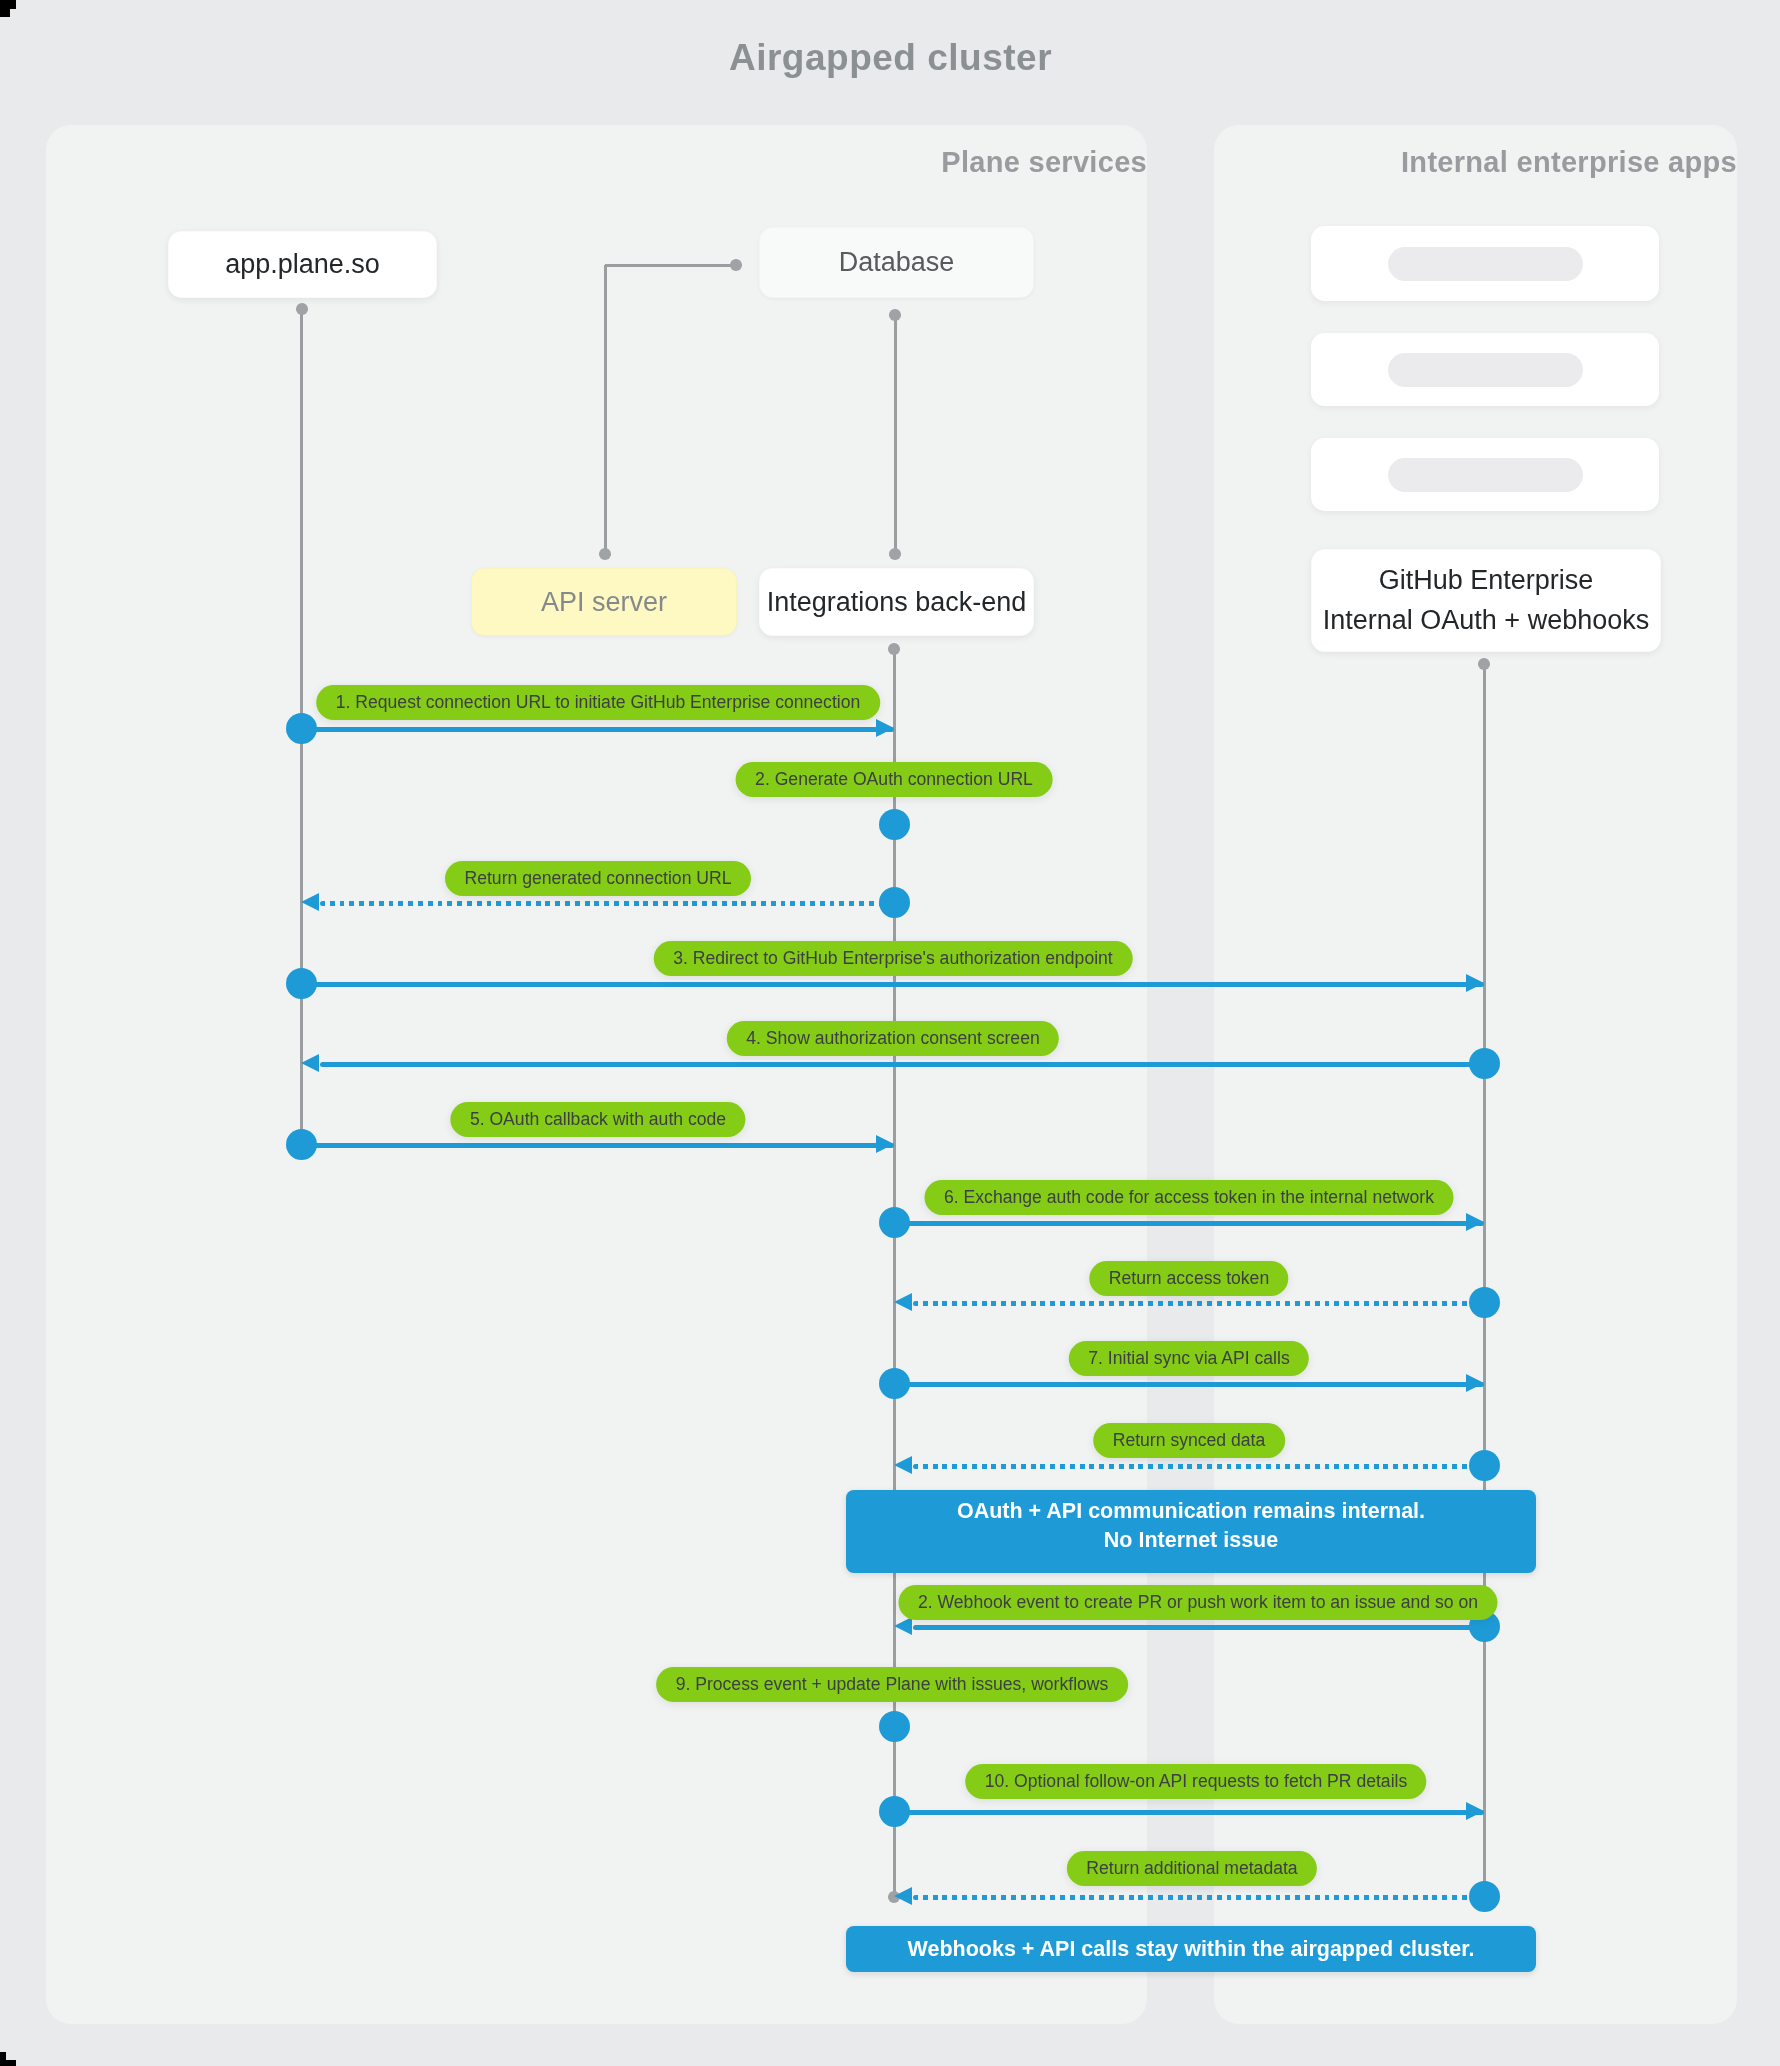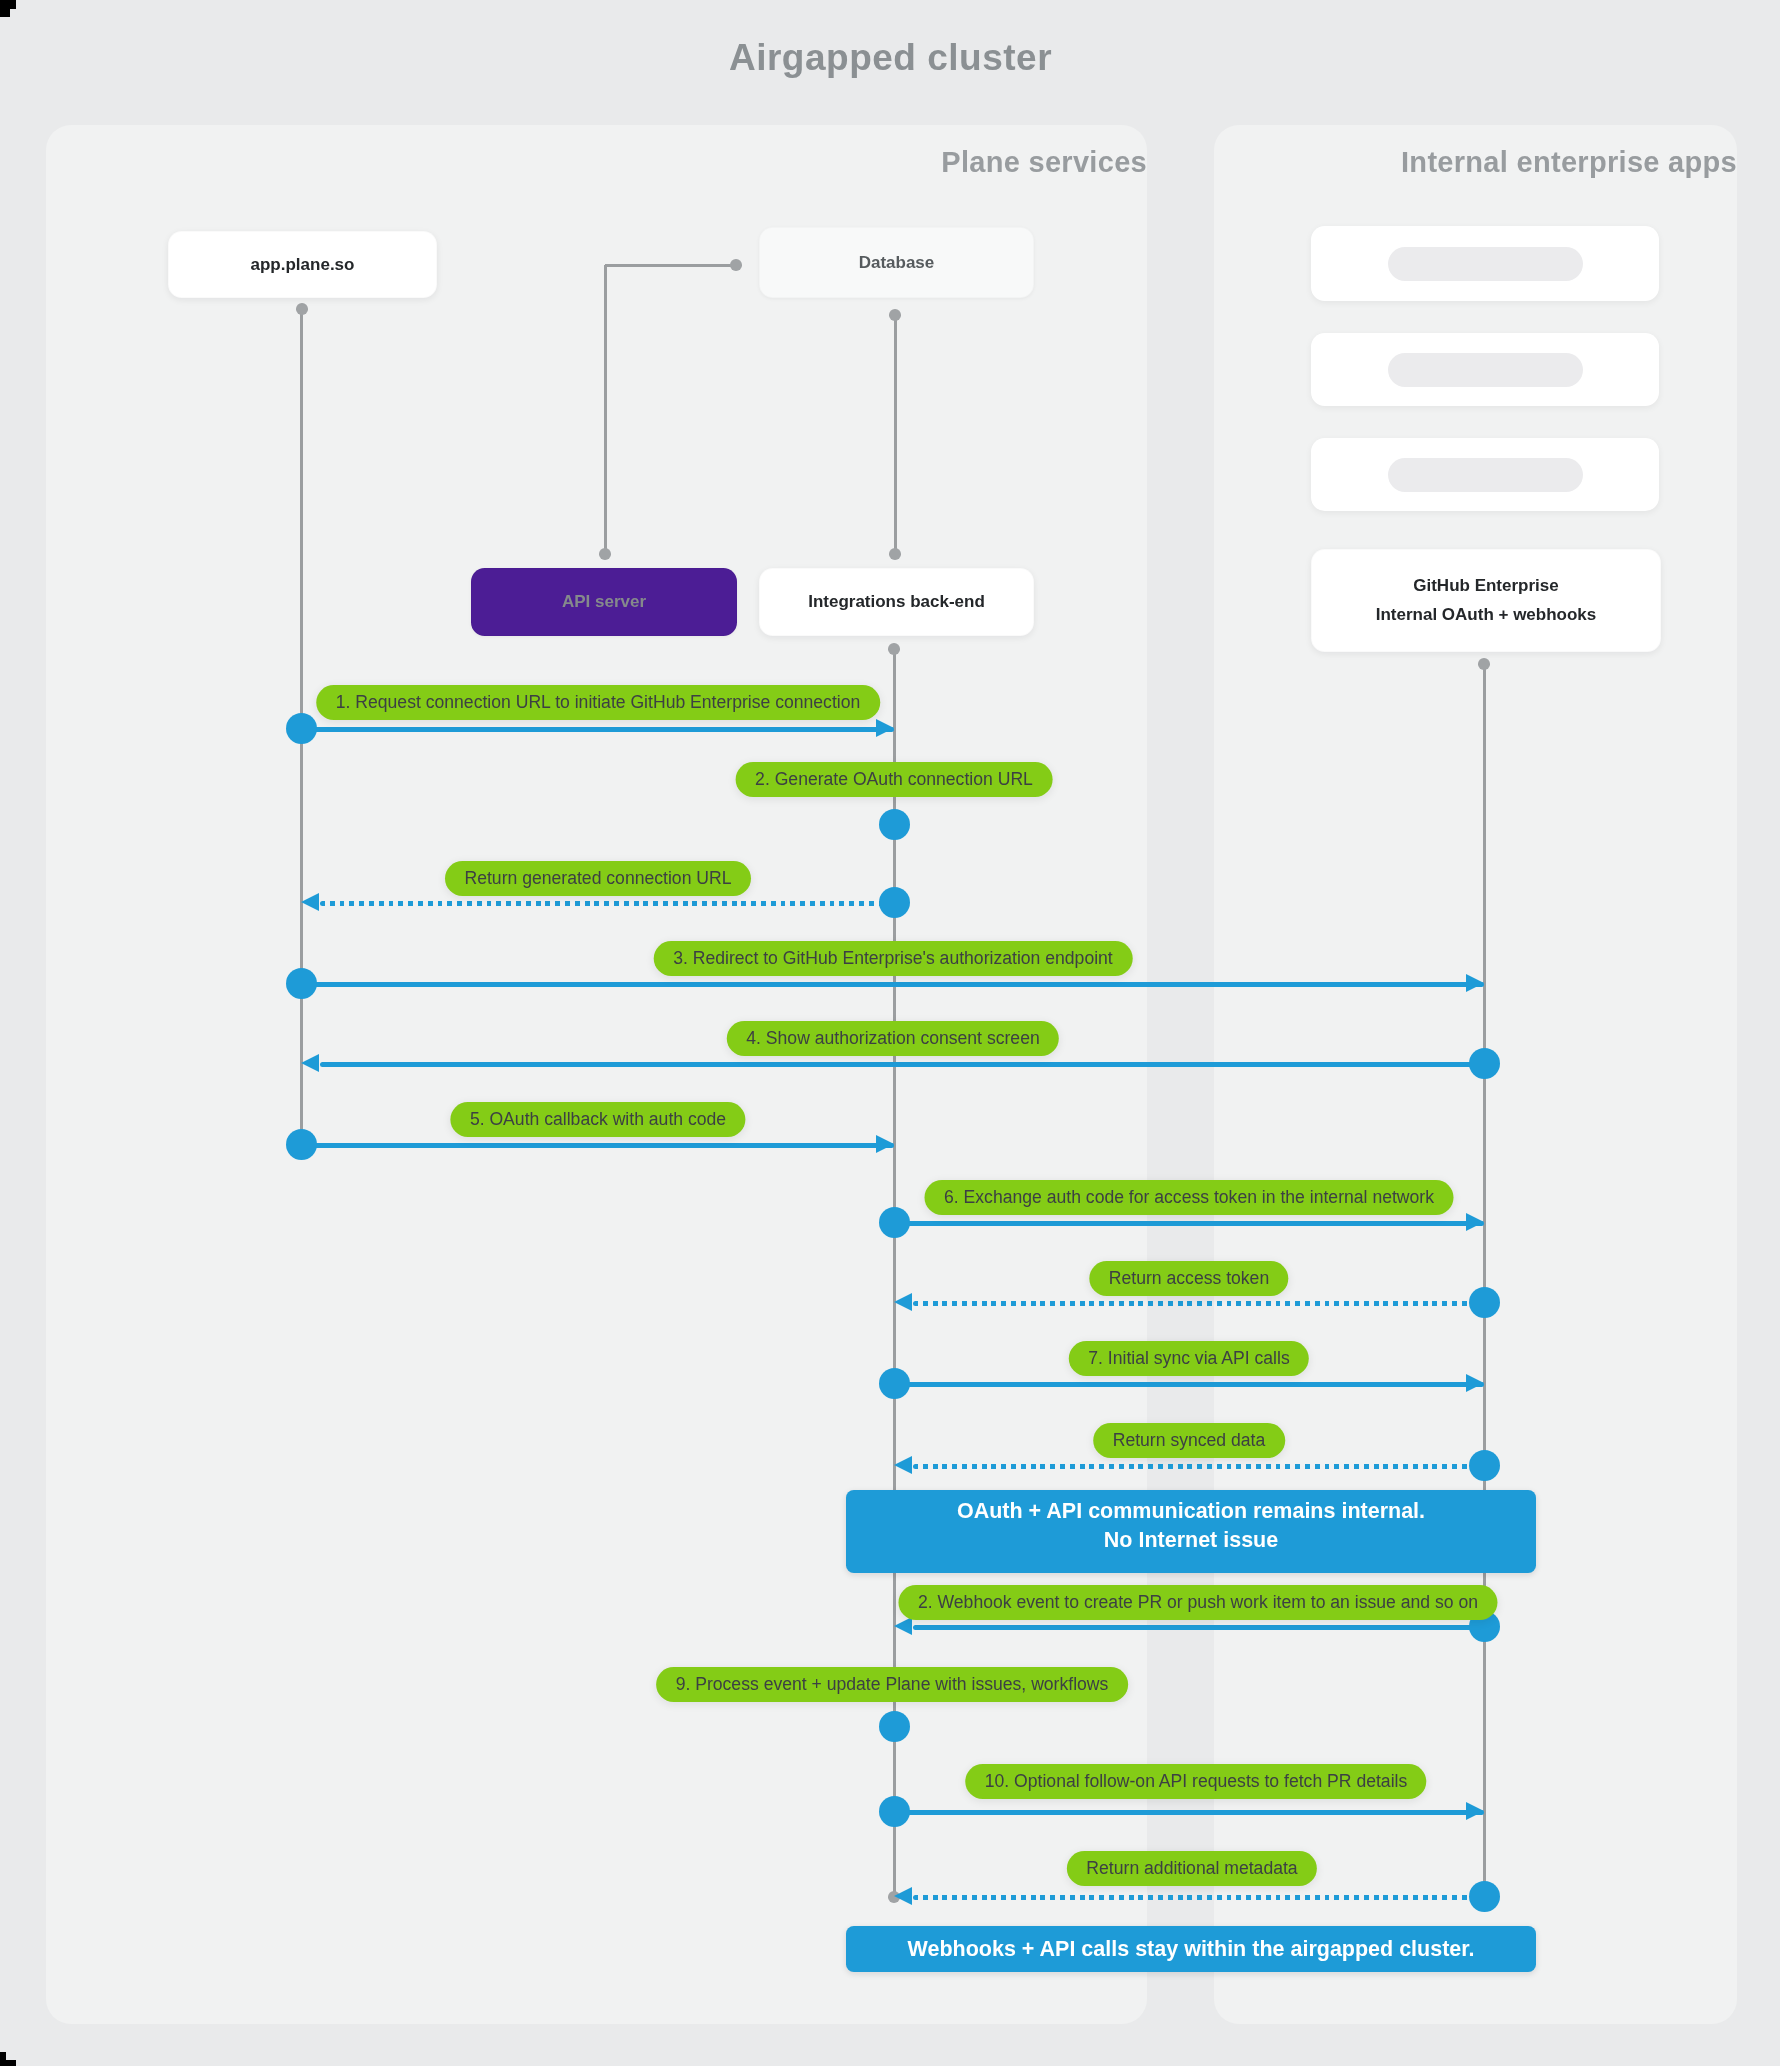--- a/index.html
+++ b/index.html
@@ -5,25 +5,25 @@
   :root{ --accent:#1e9bd7; --page:#e9eaeb; --panel:#f1f2f2; --line:#9b9ea0; --dot:#a0a3a5; }
   html,body{margin:0;padding:0;background:var(--page);}
   .stage{position:relative;width:1781px;height:2067px;background:var(--page);
          font-family:"Liberation Sans",sans-serif;overflow:hidden;}
   .title{position:absolute;left:0;right:0;top:37px;text-align:center;
          font-size:37px;font-weight:600;color:#8b9093;letter-spacing:0.5px;}
   .panel{position:absolute;top:125px;height:1899px;background:var(--panel);border-radius:25px;}
   .panel-title{position:absolute;left:0;right:0;top:146px;text-align:right;
          font-size:29px;font-weight:600;color:#989c9f;letter-spacing:0.3px;}
   .node{position:absolute;display:flex;flex-direction:column;align-items:center;justify-content:center;
-        background:#ffffff;border-radius:13.7px;font-size:17px;color:#24272a;
+        background:#ffffff;border-radius:13.7px;font-size:27px;color:#24272a;
         box-shadow:0 2px 7.8px rgba(15,20,25,.07);border:1px solid rgba(0,0,0,.02);
-        text-align:center;z-index:3;font-weight:bold;}
+        text-align:right;z-index:3;}
   .node.soft{background:#f8f9f9;color:#565b5e;box-shadow:0 1px 3.9px rgba(15,20,25,.05);}
-  .node.softer{background:#4c1d95;color:#85898c;box-shadow:0 1px 3.9px rgba(15,20,25,.05);}
+  .node.softer{background:#fef9c3;color:#85898c;box-shadow:0 1px 3.9px rgba(15,20,25,.05);}
   .node .l2{margin-top:9.8px;}
   .skel{position:absolute;left:1311px;width:348px;background:#fff;border-radius:13.7px;
         box-shadow:0 2px 7.8px rgba(15,20,25,.06);display:flex;align-items:center;justify-content:center;z-index:3;}
   .skel-pill{width:195px;height:34px;border-radius:17.6px;background:#ebebed;}
   .lifeline{position:absolute;width:2.9px;background:var(--line);z-index:1;}
   .hline{position:absolute;height:2.9px;background:var(--line);z-index:1;}
   .gdot{position:absolute;width:11.7px;height:11.7px;border-radius:50%;background:var(--dot);z-index:2;}
   .bdot{position:absolute;width:31px;height:31px;border-radius:50%;background:var(--accent);z-index:5;}
   .msg-line{position:absolute;height:4.9px;background:var(--accent);border-radius:2.9px;z-index:4;}
   .msg-dash{position:absolute;height:4.9px;z-index:4;border-radius:2.9px;

